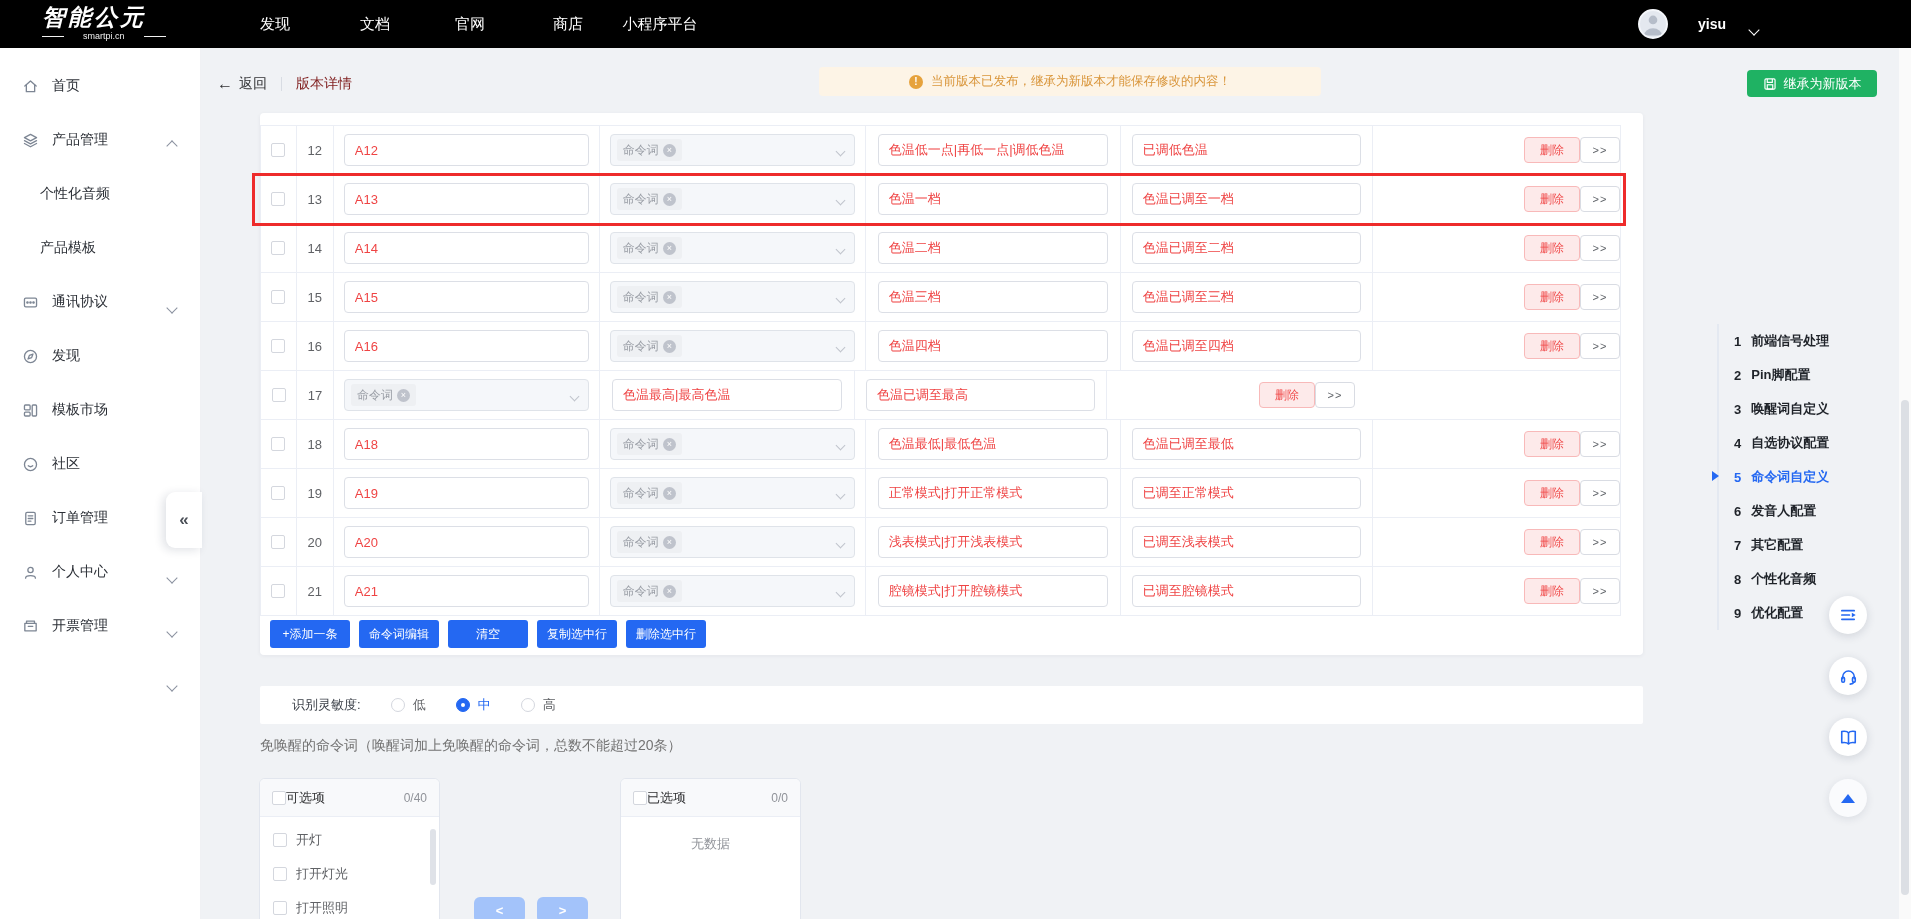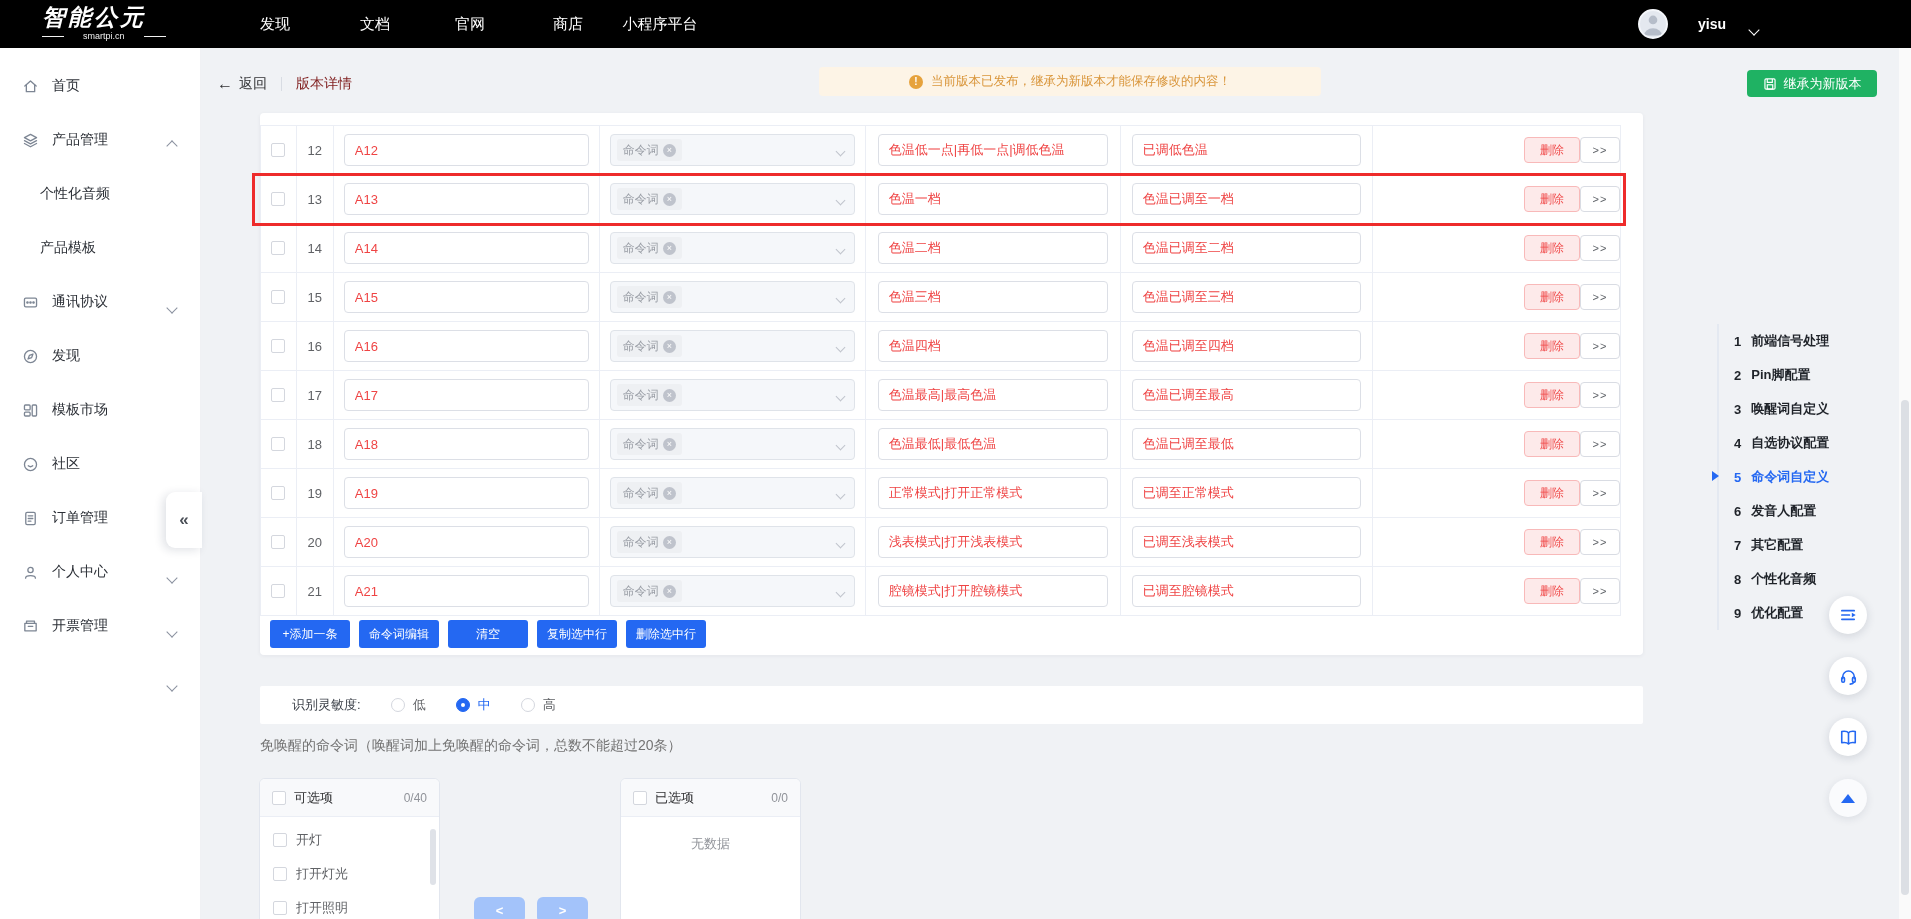--- a/index.html
+++ b/index.html
@@ -106,21 +106,21 @@
                      border-radius:50%; background:#fff; }
   .radio-opt.sel-txt { color:#2468f2; }
 
   
   .wf-heading { position:absolute; left:59px; top:689px; font-size:14px; color:#737373; }
   .panel { position:absolute; width:181px; height:200px; background:#fff; border:1px solid #e2e6ee;
            border-radius:6px; overflow:hidden; }
   .panel-src { left:58px; top:730px; }
   .panel-tgt { left:419px; top:730px; }
   .panel-head { height:38px; background:#f8f9fb; border-bottom:1px solid #ebeef5; display:flex;
-                align-items:center; gap:8px; padding:0 12px; font-size:13px; color:#303133; }
+                align-items:center; padding:0 12px; font-size:13px; color:#303133; }
   .panel-count { margin-left:auto; font-size:12px; color:#909399; }
   .panel-item { height:34px; display:flex; align-items:center; gap:9px; padding:0 13px;
                 font-size:13px; color:#606266; cursor:pointer; }
   .panel-items { padding-top:6px; }
   .panel-scroll { position:absolute; right:3px; top:50px; width:6px; height:56px; background:#dfe2e8; border-radius:3px; }
   .empty-txt { text-align:center; padding-top:18px; font-size:13px; color:#909399; }
   .tr-btn { position:absolute; top:849px; width:51px; height:26px; border:none; border-radius:6px;
             background:#a3c3fa; color:#fff; font-size:13px; font-weight:bold; cursor:pointer; font-family:inherit; }
   .tr-left { left:273px; } .tr-right { left:336px; }
 
@@ -477,23 +477,20 @@
               <button class="del-btn">删除</button>
               <button class="exp-btn">&gt;&gt;</button>
             </div>
           </div>
 
           <div class="row">
             <div class="cell c-check">
               <span class="cb"></span>
             </div>
             <div class="cell c-num">17</div>
-            <div class="cell c-in1">
-              <input class="ti" value="A17" style="">
-            </div>
             <div class="cell c-sel">
               <div class="sel">
                 <span class="tag">
                   <span>命令词</span>
                   <span class="tag-x">×</span>
                 </span>
                 <span class="sel-chev"></span>
               </div>
             </div>
             <div class="cell c-in2">

